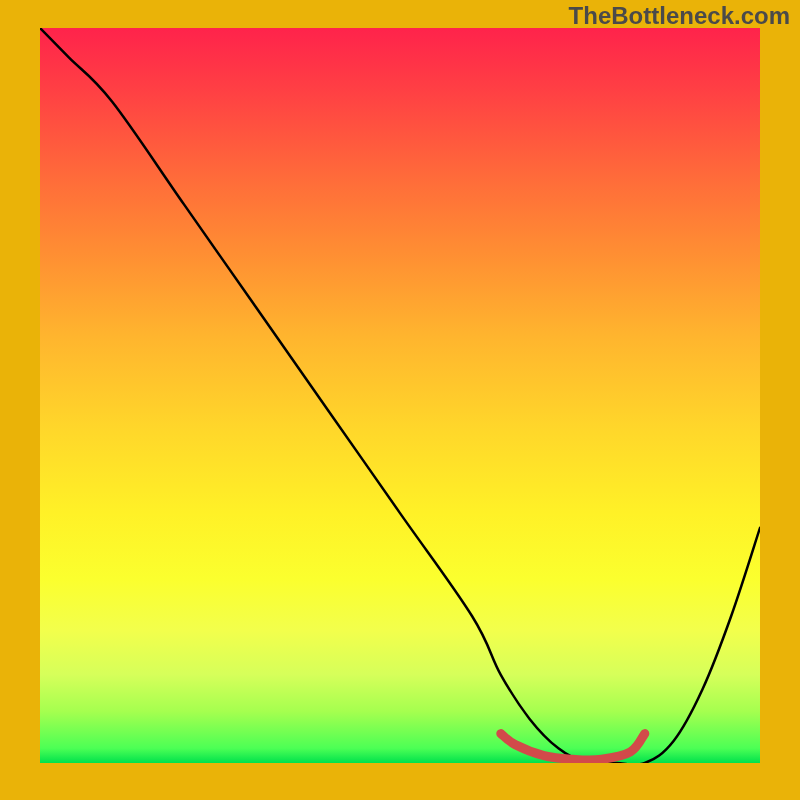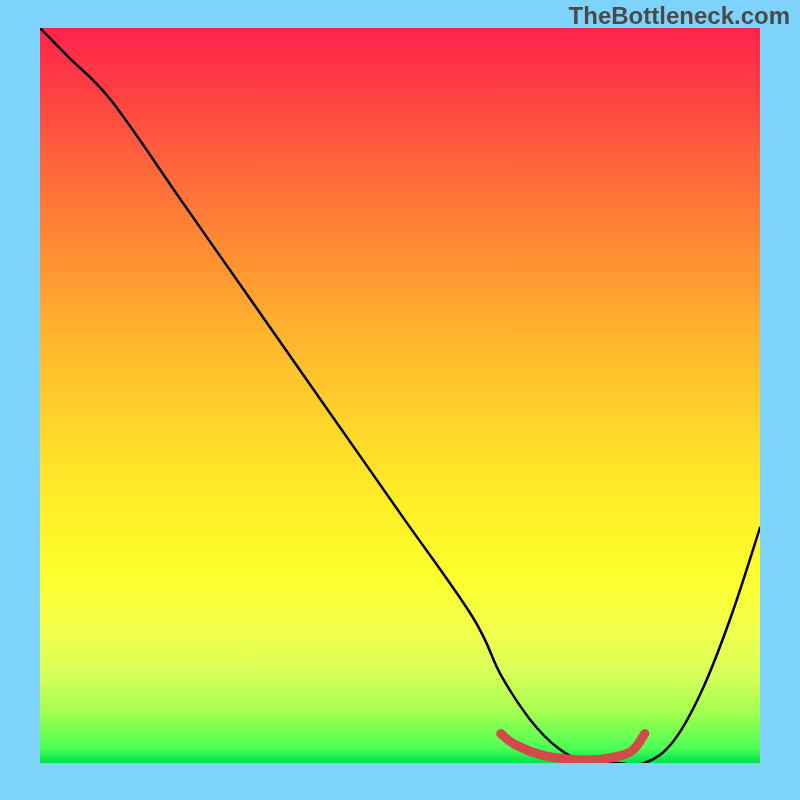--- a/index.html
+++ b/index.html
@@ -8,21 +8,21 @@
     width: 800px;
     height: 800px;
     background: #000;
     font-family: Arial, Helvetica, sans-serif;
     overflow: hidden;
   }
   .frame {
     position: relative;
     width: 800px;
     height: 800px;
-    background: #7dd3fc;
+    background: #eab308;
   }
   .watermark {
     position: absolute;
     top: 2px;
     right: 10px;
     color: #4a4a4a;
     font-size: 24px;
     font-weight: bold;
     z-index: 5;
   }

